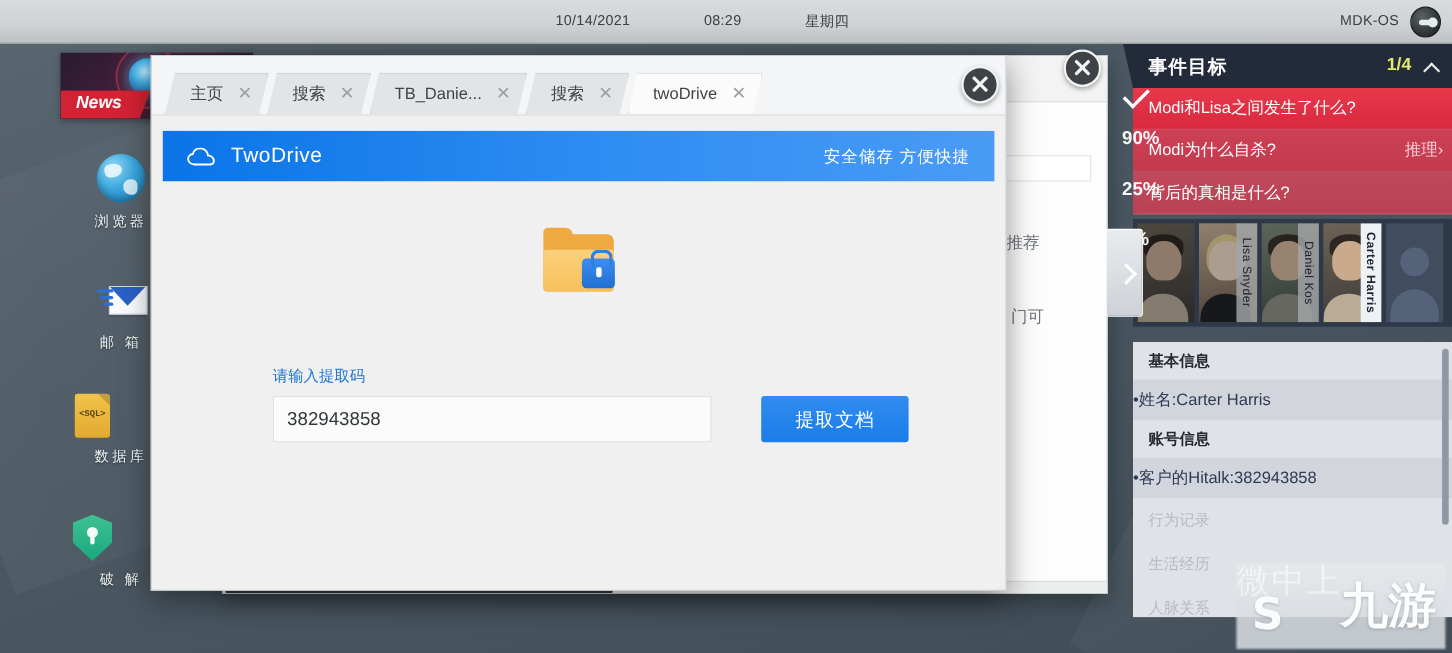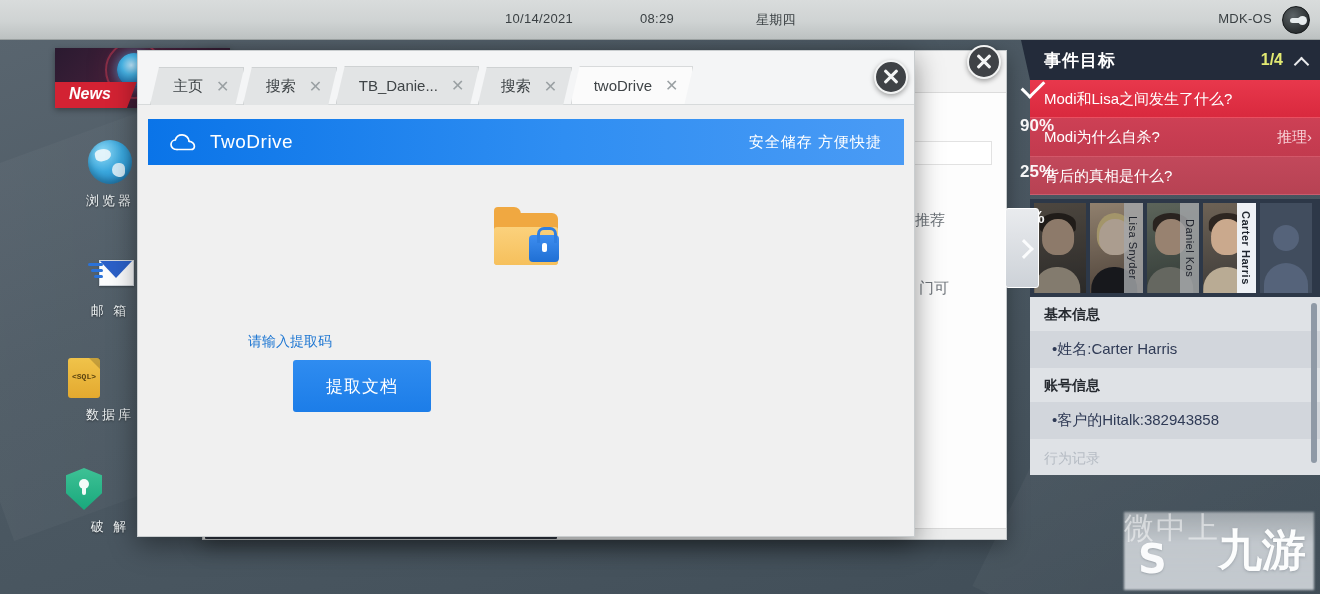--- a/index.html
+++ b/index.html
@@ -28,21 +28,21 @@
     background: linear-gradient(180deg, #d9dcdc 0%, #cfd3d3 55%, #bcc1c1 100%);
     border-bottom: 1px solid #9aa0a0;
     z-index: 60;
   }
   #sysbar .sb-item {
     position: absolute; top: 11px;
     font-size: 13px; color: #3a4043; letter-spacing: .3px;
   }
   #sb-date { left: 505px; }
   #sb-time { left: 640px; }
-  #sb-day  { left: 756px; }
+  #sb-day  { left: 732px; }
   #sb-os   { right: 48px; }
   #sb-logo {
     position: absolute; right: 10px; top: 6px;
     width: 28px; height: 28px; border-radius: 50%;
     background: radial-gradient(circle at 38% 34%, #5c6366 0%, #2f3436 62%, #1b1f20 100%);
     border: 1px solid #14181a;
   }
   #sb-logo::before {
     content: ""; position: absolute; left: 7px; top: 11px;
     width: 14px; height: 5px; border-radius: 3px;
@@ -302,21 +302,21 @@
   #form-row { display: flex; align-items: stretch; }
   #code-input {
     width: 412px; height: 42px;
     background: #fbfbfb; border: 1px solid #dfe1e2;
     font-size: 17px; color: #33383b;
     padding: 0 12px;
     font-family: "Liberation Sans", sans-serif;
     outline: none;
   }
   #extract-btn {
-    margin-left: 45px; width: 138px; height: 52px;
+    margin-left: 45px; width: 138px; height: 42px;
     background: linear-gradient(180deg, #2f8cf0 0%, #1c7de8 100%);
     border: none; border-radius: 3px;
     color: #fff; font-size: 17px; letter-spacing: 1px; cursor: pointer;
     font-family: "Liberation Sans", sans-serif;
   }
 
   
   #sidebar {
     position: absolute; right: 0; top: 40px; width: 290px; height: 554px;
     z-index: 40;
@@ -404,29 +404,29 @@
     bottom: 0; width: 44px; height: 30px; border-radius: 22px 22px 0 0;
     background: #55637a;
   }
   .portrait.ph .sil-h {
     position: absolute; left: 50%; transform: translateX(-50%);
     top: 22px; width: 26px; height: 26px; border-radius: 50%;
     background: #55637a;
   }
 
   #info-panel {
-    margin-top: 0; background: #dfe2e6; position: relative;
-    height: 178px; overflow: hidden;
+    margin-top: 14px; background: #dfe2e6; position: relative;
+    height: 250px; overflow: hidden;
   }
   .info-head {
     padding: 9px 14px 7px; font-size: 14px; font-weight: bold; color: #262a30;
     background: #dfe2e6;
   }
   .info-row {
-    padding: 9px 22px; font-size: 15px; color: #2f3a55;
+    padding: 9px 0; font-size: 15px; color: #2f3a55;
     background: #d2d6dc;
   }
   .info-dim {
     padding: 11px 14px; font-size: 14px; color: #b6bcc4;
     background: #dfe2e6;
   }
   #info-scrollbar {
     position: absolute; right: 3px; top: 6px; width: 6px; height: 160px;
     background: #8f99a6; border-radius: 3px;
   }
@@ -588,20 +588,21 @@
         <div id="folder-ic">
           <span class="back"></span>
           <span class="front"></span>
           <span class="lock"></span>
         </div>
       </div>
 
       <div id="form-area">
         <div id="code-label">请输入提取码</div>
         <div id="form-row">
+          <input id="code-input" type="text" value="382943858" style="">
           <button id="extract-btn">提取文档</button>
         </div>
       </div>
 
     </div>
   </div>
 
   <div id="dlg-close"></div>
   <div id="side-close"></div>
 

